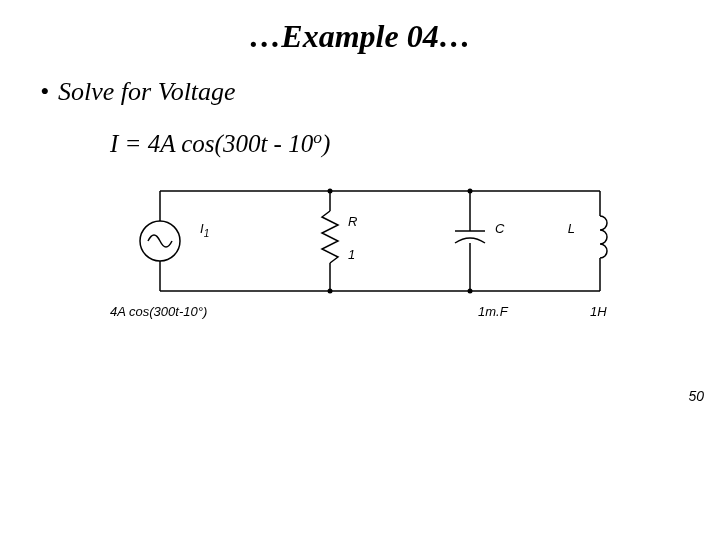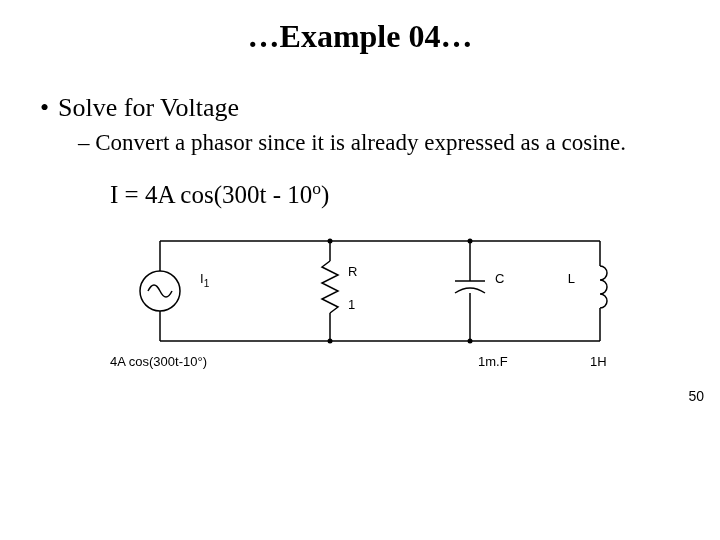--- a/index.html
+++ b/index.html
@@ -10,33 +10,34 @@
     background: #fff;
     font-family: "Times New Roman", Times, serif;
     color: #000;
     position: relative;
   }
   .slide {
     width: 720px;
     height: 418px;
     position: relative;
     box-sizing: border-box;
+    font-style: italic;
   }
   .title {
     text-align: center;
     font-size: 32px;
     font-weight: bold;
     padding-top: 18px;
   }
   .body {
     padding: 20px 30px 0 30px;
   }
   .bullet1 {
     font-size: 26px;
-    margin: 18px 0 6px 10px;
+    margin: 2px 0 6px 10px;
   }
   .bullet1 .dot {
     display: inline-block;
     width: 18px;
   }
   .bullet2 {
     font-size: 23px;
     margin: 4px 0 0 48px;
     text-indent: -18px;
     padding-left: 18px;
@@ -65,23 +66,20 @@
 </head>
 <body>
 
 <div class="slide">
 
   <div class="title">…Example 04…</div>
 
   <div class="body">
     <div class="bullet1">
       <span class="dot">•</span><span>Solve for Voltage</span>
-    </div>
-    <div class="bullet2">
-      – <span>Convert a phasor since it is already expressed as a cosine.</span>
     </div>
 
     <div class="eq-block">
       <div>
         <span>I = 4A cos(300t - 10</span><sup>o</sup><span>)</span>
       </div>
     </div>
 
     <svg class="circuit" width="520" height="160" viewBox="0 0 520 160">
       <g stroke="#000" stroke-width="1.5" fill="none">

